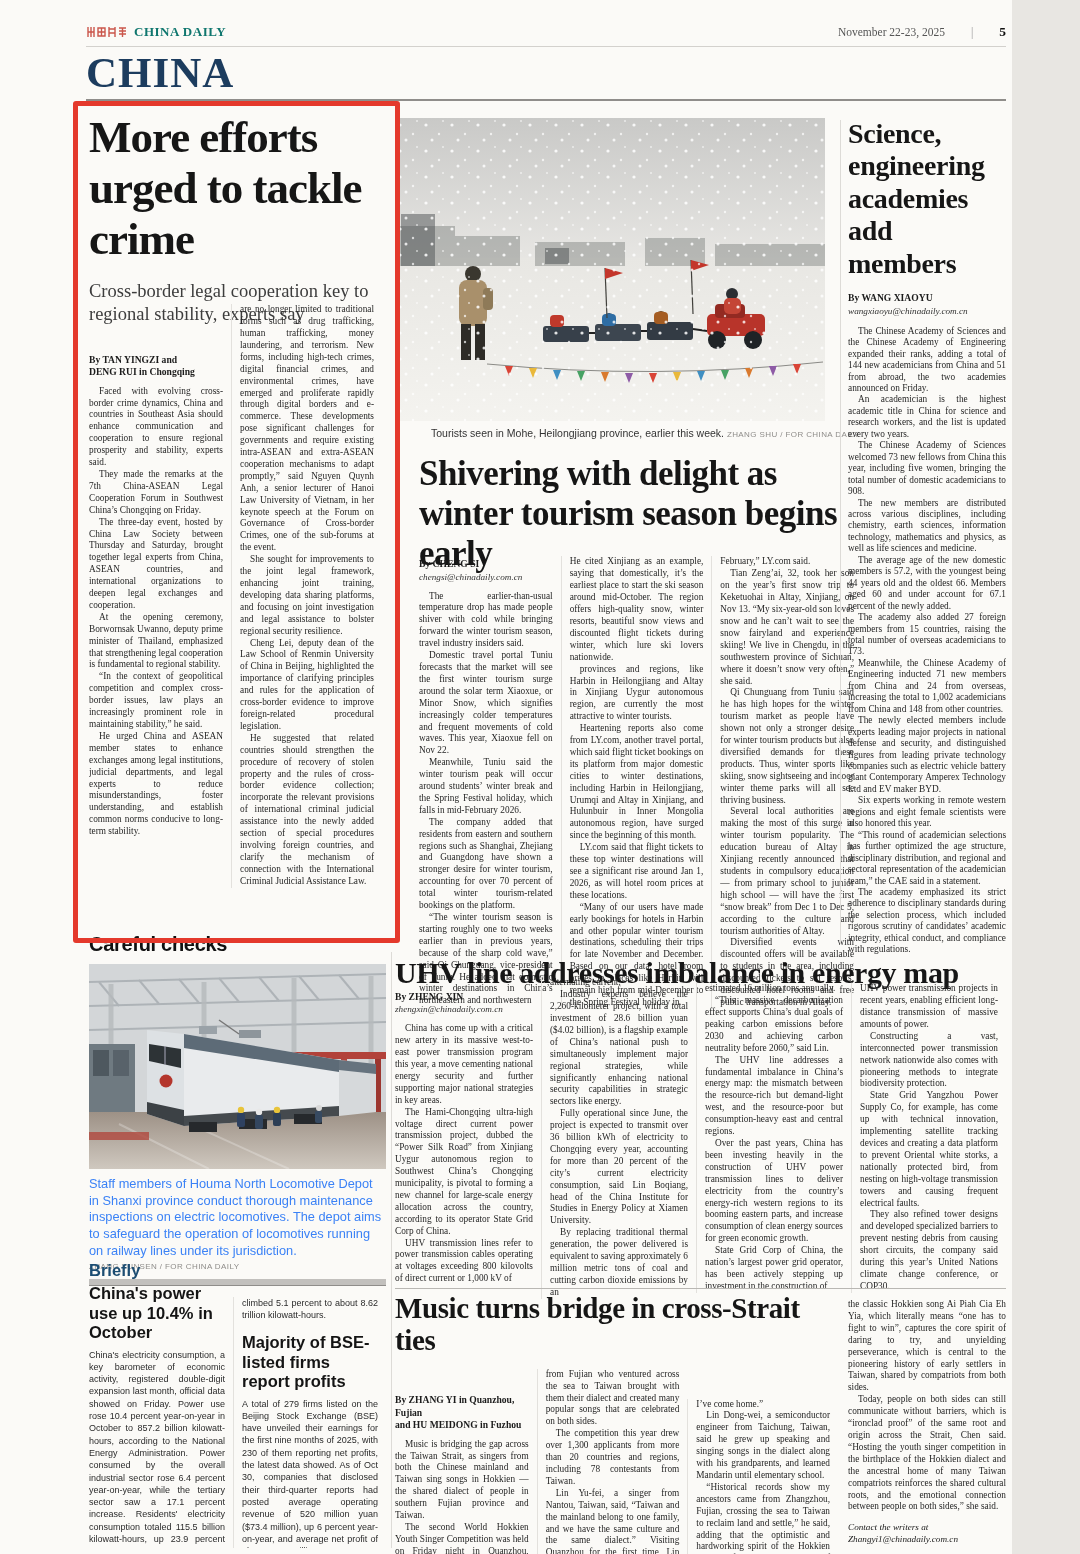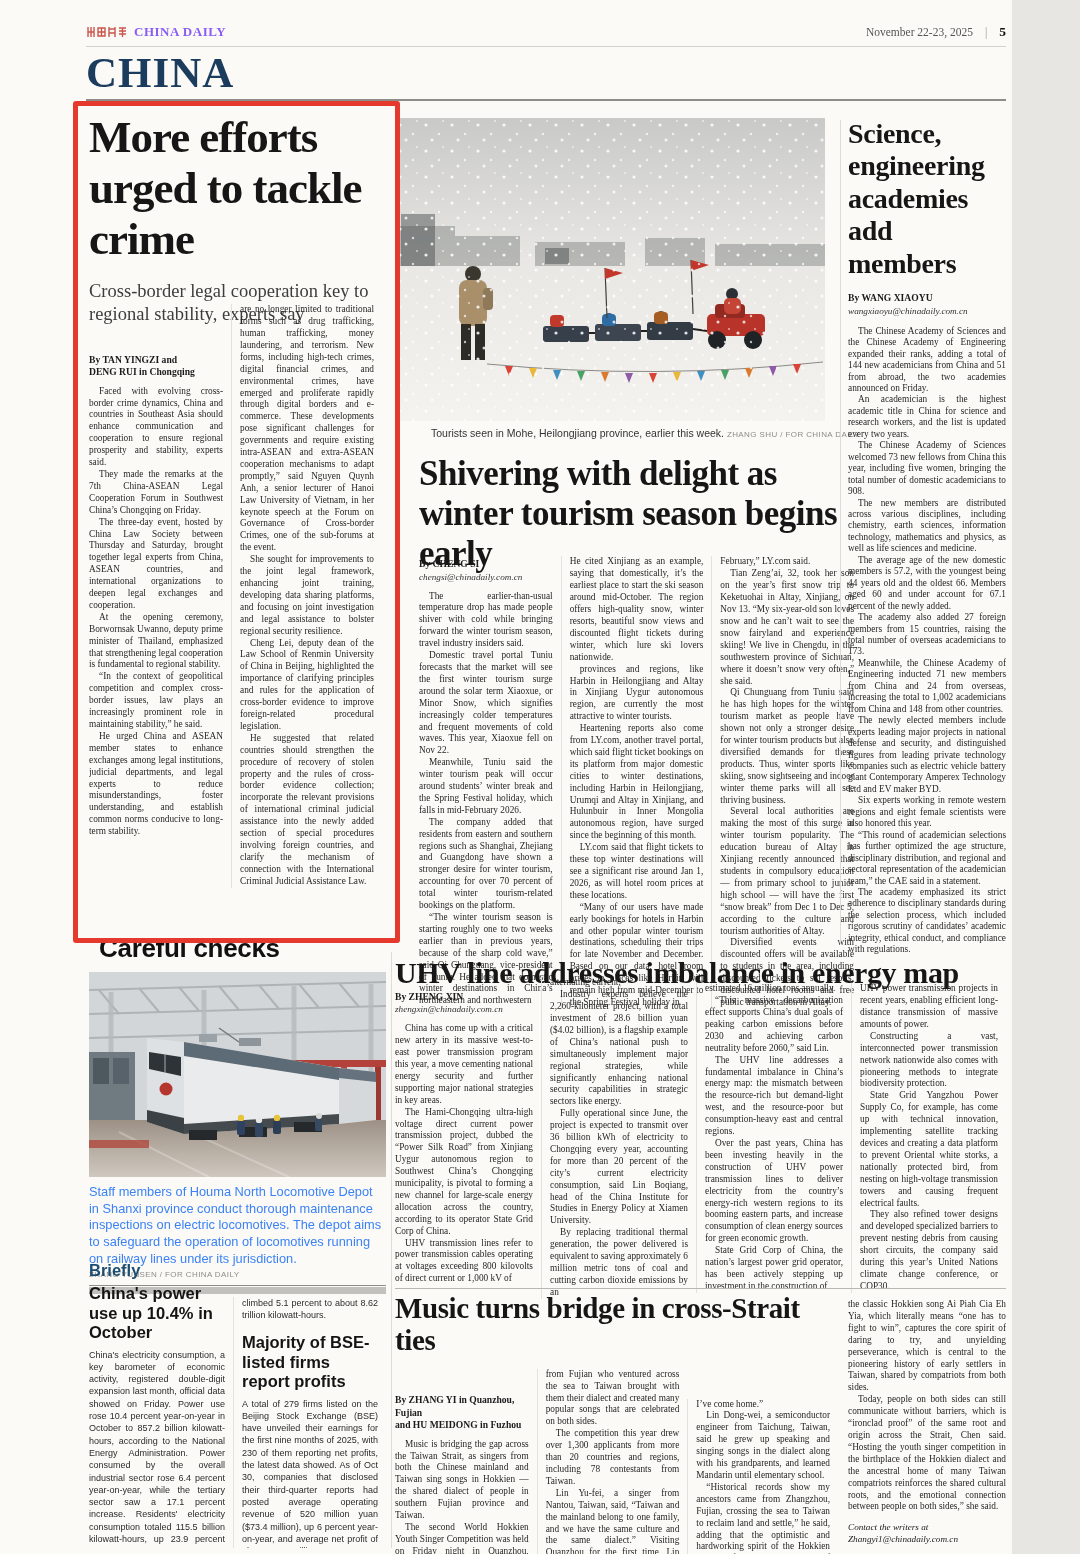--- a/index.html
+++ b/index.html
@@ -3,22 +3,22 @@
 <meta charset="utf-8">
 <style>
   html,body{margin:0;padding:0;}
   body{width:1080px;height:1554px;background:#d9d7d3;font-family:"Liberation Serif",serif;color:#242424;position:relative;overflow:hidden;}
   #page{position:absolute;left:0;top:0;width:1012px;height:1554px;background:#fbfaf7;overflow:hidden;}
   #edge-right{position:absolute;left:1012px;top:0;width:68px;height:1554px;background:#e8e6e2;}
 
   
   #topbar{position:absolute;left:86px;top:22px;width:920px;height:20px;display:flex;justify-content:space-between;align-items:center;}
   .logo-wrap{display:flex;align-items:center;gap:6px;}
-  .logo-en{font-family:"Liberation Serif",serif;font-weight:bold;font-size:13px;letter-spacing:.5px;color:#8b5cf6;}
-  .dateline{font-family:"Liberation Serif",serif;font-size:11.5px;color:#555;display:flex;align-items:center;gap:12px;}
+  .logo-en{font-family:"Liberation Serif",serif;font-weight:bold;font-size:13px;letter-spacing:.5px;color:#0f766e;}
+  .dateline{font-family:"Liberation Serif",serif;font-size:11.5px;color:#555;display:flex;align-items:center;gap:26px;}
   .dateline .sep{color:#999;}
   .dateline .pageno{font-weight:bold;font-size:13.5px;color:#111;}
   #rule-top{position:absolute;left:86px;top:46px;width:920px;height:1px;background:#d3d1cd;}
   #section-title{position:absolute;left:86px;top:48px;font-family:"Liberation Serif",serif;font-weight:bold;font-size:43px;color:#1c3c5e;letter-spacing:1px;}
   #rule-section{position:absolute;left:86px;top:99px;width:920px;height:2px;background:#8f8d8a;}
 
   
   #highlight-box{position:absolute;left:73px;top:101px;width:317px;height:832px;border:5px solid #e4392c;border-radius:3px;z-index:50;pointer-events:none;}
 
   
@@ -50,21 +50,21 @@
   #science{position:absolute;left:848px;top:118px;width:158px;}
   #science .headline{font-size:28px;line-height:1.16;font-weight:600;letter-spacing:-.3px;}
   #science .byline{margin-top:12px;}
   #science .paras{margin-top:8px;height:648px;overflow:hidden;}
   #science .paras p{line-height:11.45px;}
   #vrule-right{position:absolute;left:840px;top:120px;width:1px;height:824px;background:#dddbd7;}
   #vrule-left{position:absolute;left:391px;top:952px;width:1px;height:596px;background:#dddbd7;}
 
   
   #careful{position:absolute;left:89px;top:933px;width:297px;}
-  #careful .sec-title{font-family:"Liberation Sans",sans-serif;font-weight:bold;font-size:26px;color:#111;letter-spacing:-.3px;margin-left:10px;}
+  #careful .sec-title{font-family:"Liberation Sans",sans-serif;font-weight:bold;font-size:20px;color:#111;letter-spacing:-.3px;}
   #loco-photo{margin-top:8px;width:297px;height:205px;background:#c9ccce;overflow:hidden;}
   #careful .caption{margin-top:7px;font-family:"Liberation Sans",sans-serif;font-size:12.8px;line-height:1.3;color:#3b82f6;}
   #careful .credit{margin-top:3px;}
   #careful .graybar{margin-top:8px;width:100%;height:7px;background:#c2c0bd;}
 
   
   #briefly{position:absolute;left:89px;top:1261px;width:297px;height:287px;overflow:hidden;}
   #briefly .sec-title{font-family:"Liberation Sans",sans-serif;font-weight:bold;font-size:16.5px;color:#1c4d72;}
   #briefly .rule{margin-top:5px;height:1px;background:#8f8d8a;}
   #briefly .cols{margin-top:10px;height:262px;}

